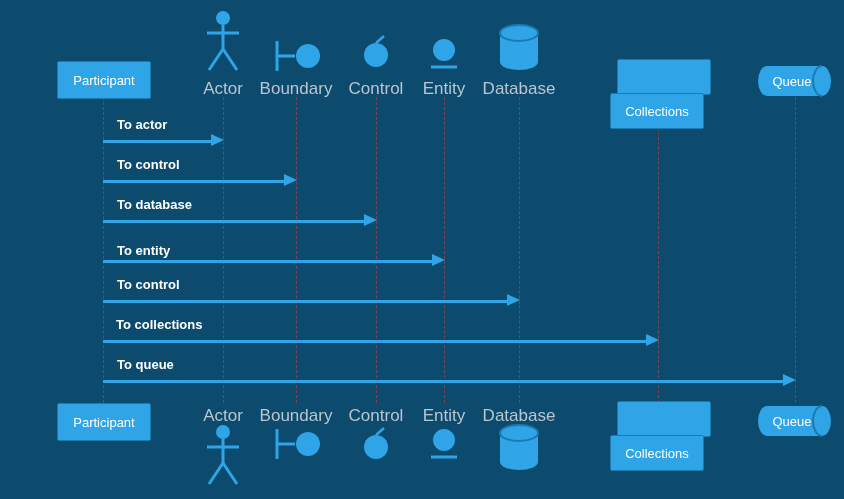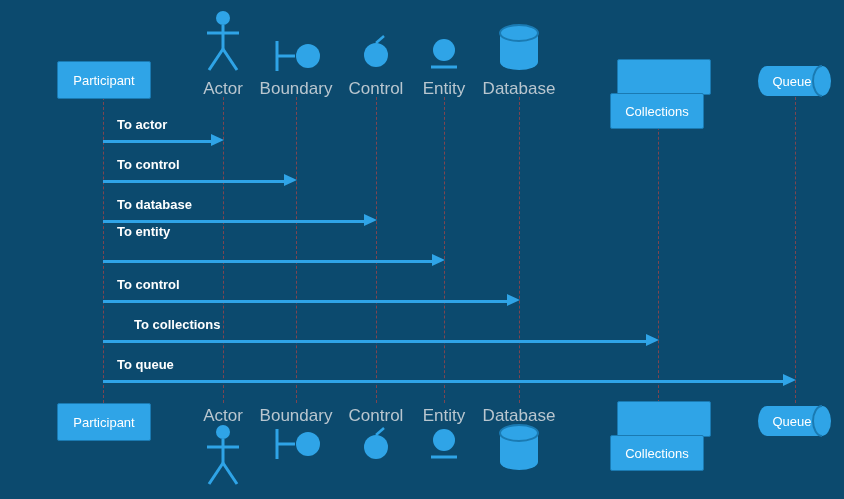--- a/index.html
+++ b/index.html
@@ -131,29 +131,29 @@
   <div class="msg-head" style="left:211px;top:134px"></div>
 
   <div class="msg-label" style="left:117px;top:157px">To control</div>
   <div class="msg-line" style="left:103px;top:180px;width:181px"></div>
   <div class="msg-head" style="left:284px;top:174px"></div>
 
   <div class="msg-label" style="left:117px;top:197px">To database</div>
   <div class="msg-line" style="left:103px;top:220px;width:261px"></div>
   <div class="msg-head" style="left:364px;top:214px"></div>
 
-  <div class="msg-label" style="left:117px;top:224px">To entity</div>
+  <div class="msg-label" style="left:117px;top:243px">To entity</div>
   <div class="msg-line" style="left:103px;top:260px;width:329px"></div>
   <div class="msg-head" style="left:432px;top:254px"></div>
 
   <div class="msg-label" style="left:117px;top:277px">To control</div>
   <div class="msg-line" style="left:103px;top:300px;width:404px"></div>
   <div class="msg-head" style="left:507px;top:294px"></div>
 
-  <div class="msg-label" style="left:134px;top:317px">To collections</div>
+  <div class="msg-label" style="left:116px;top:317px">To collections</div>
   <div class="msg-line" style="left:103px;top:340px;width:543px"></div>
   <div class="msg-head" style="left:646px;top:334px"></div>
 
   <div class="msg-label" style="left:117px;top:357px">To queue</div>
   <div class="msg-line" style="left:103px;top:380px;width:680px"></div>
   <div class="msg-head" style="left:783px;top:374px"></div>
 
   <div class="pbox" style="left:57px;top:403px">
     <span>Participant</span>
   </div>

